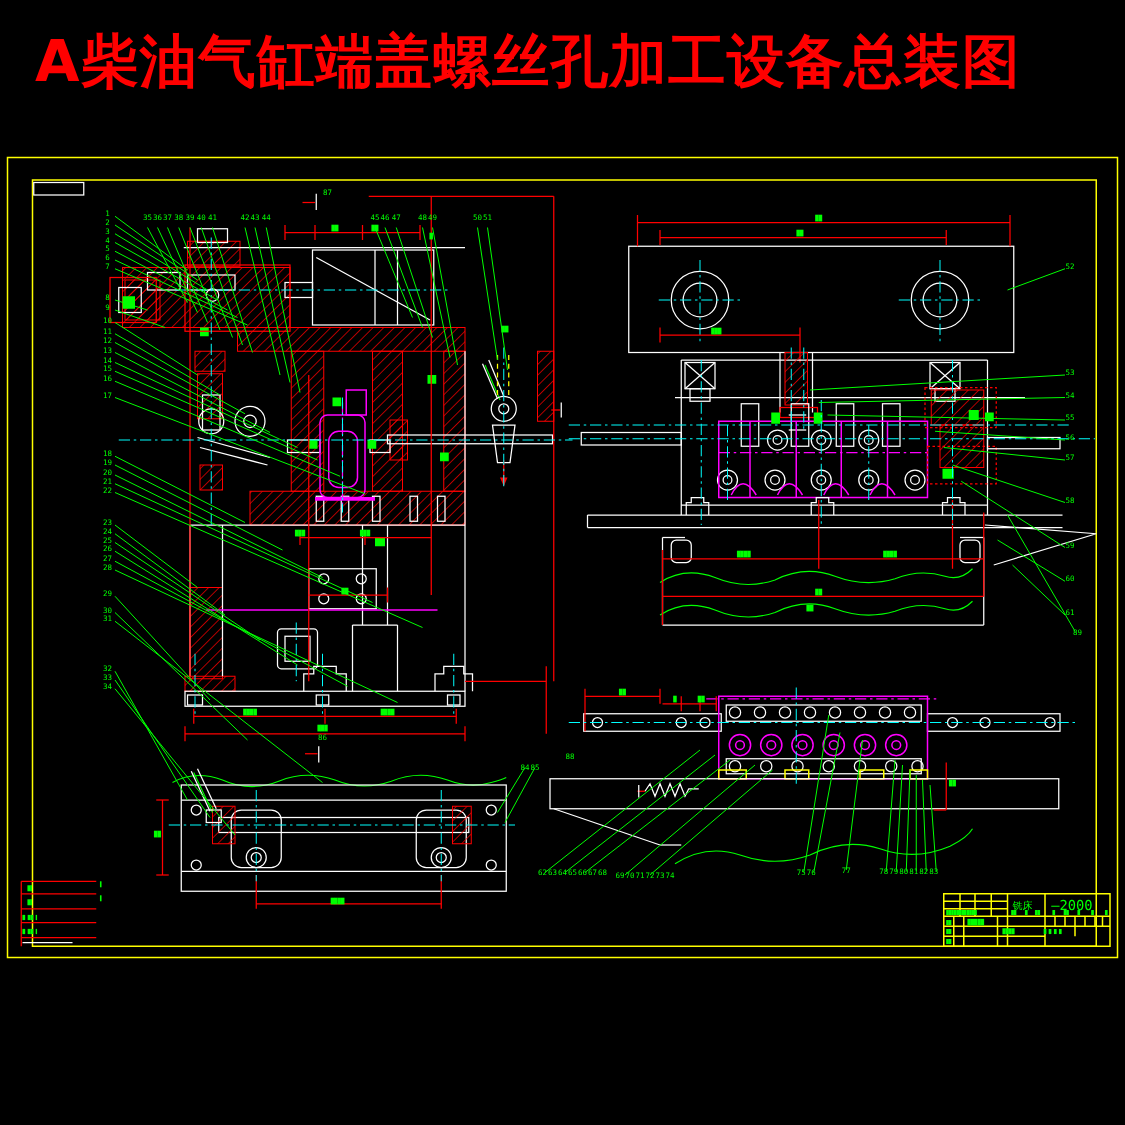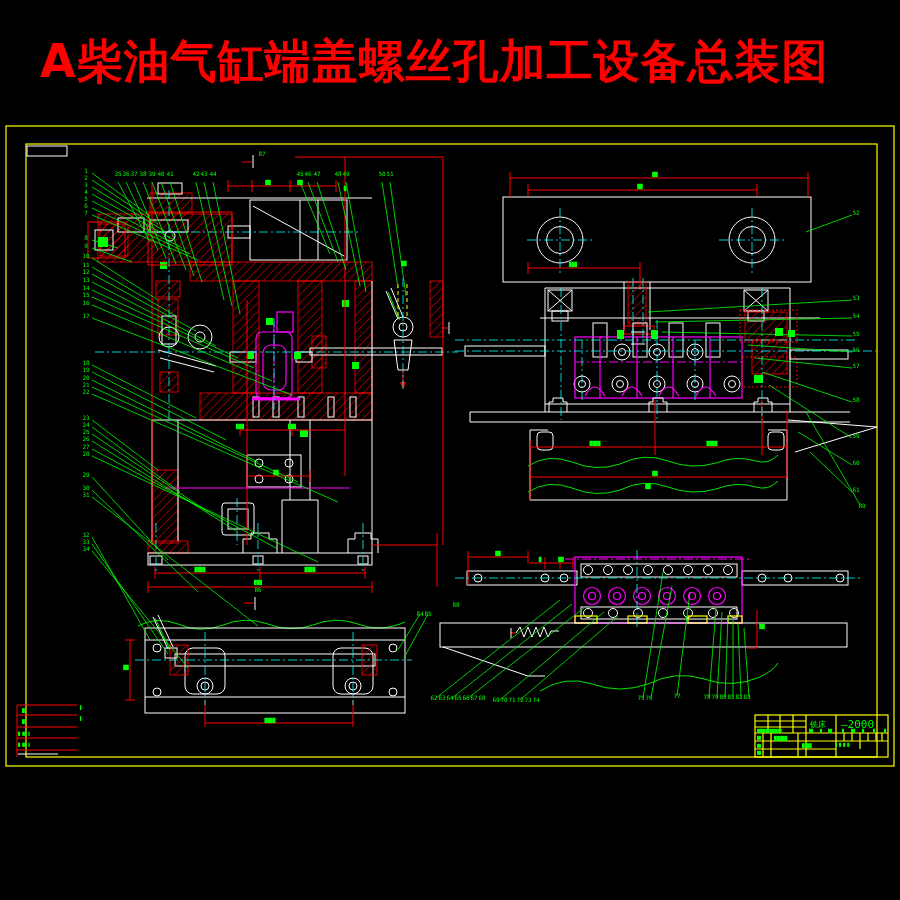--- a/index.html
+++ b/index.html
@@ -1,18 +1,18 @@
 <!DOCTYPE html>
 <html><head>
 <meta charset="utf-8">
 <style>
   html,body{margin:0;padding:0;background:#000;}
   .stage{position:relative;width:900px;height:900px;background:#000;overflow:hidden;
          font-family:"DejaVu Sans",sans-serif;}
-  .main-title{position:absolute;left:28px;top:22px;width:860px;margin:12px;
+  .main-title{position:absolute;left:28px;top:22px;width:860px;margin:0;
     color:#ff0000;font-size:46px;font-weight:700;letter-spacing:1px;line-height:1.2;
     font-family:"DejaVu Sans",sans-serif;white-space:nowrap;}
   svg{position:absolute;left:0;top:0;}
   .w{stroke:#ffffff;fill:none;stroke-width:1;}
   .r{stroke:#ff0000;fill:none;stroke-width:1;}
   .rd{stroke:#ff0000;fill:none;stroke-width:1;stroke-dasharray:2 2;}
   .g{stroke:#00ff00;fill:none;stroke-width:0.9;}
   .gf{fill:#00ff00;stroke:none;}
   .c{stroke:#00ffff;fill:none;stroke-width:0.8;stroke-dasharray:9 3 2 3;}
   .m{stroke:#ff00ff;fill:none;stroke-width:1.2;}

